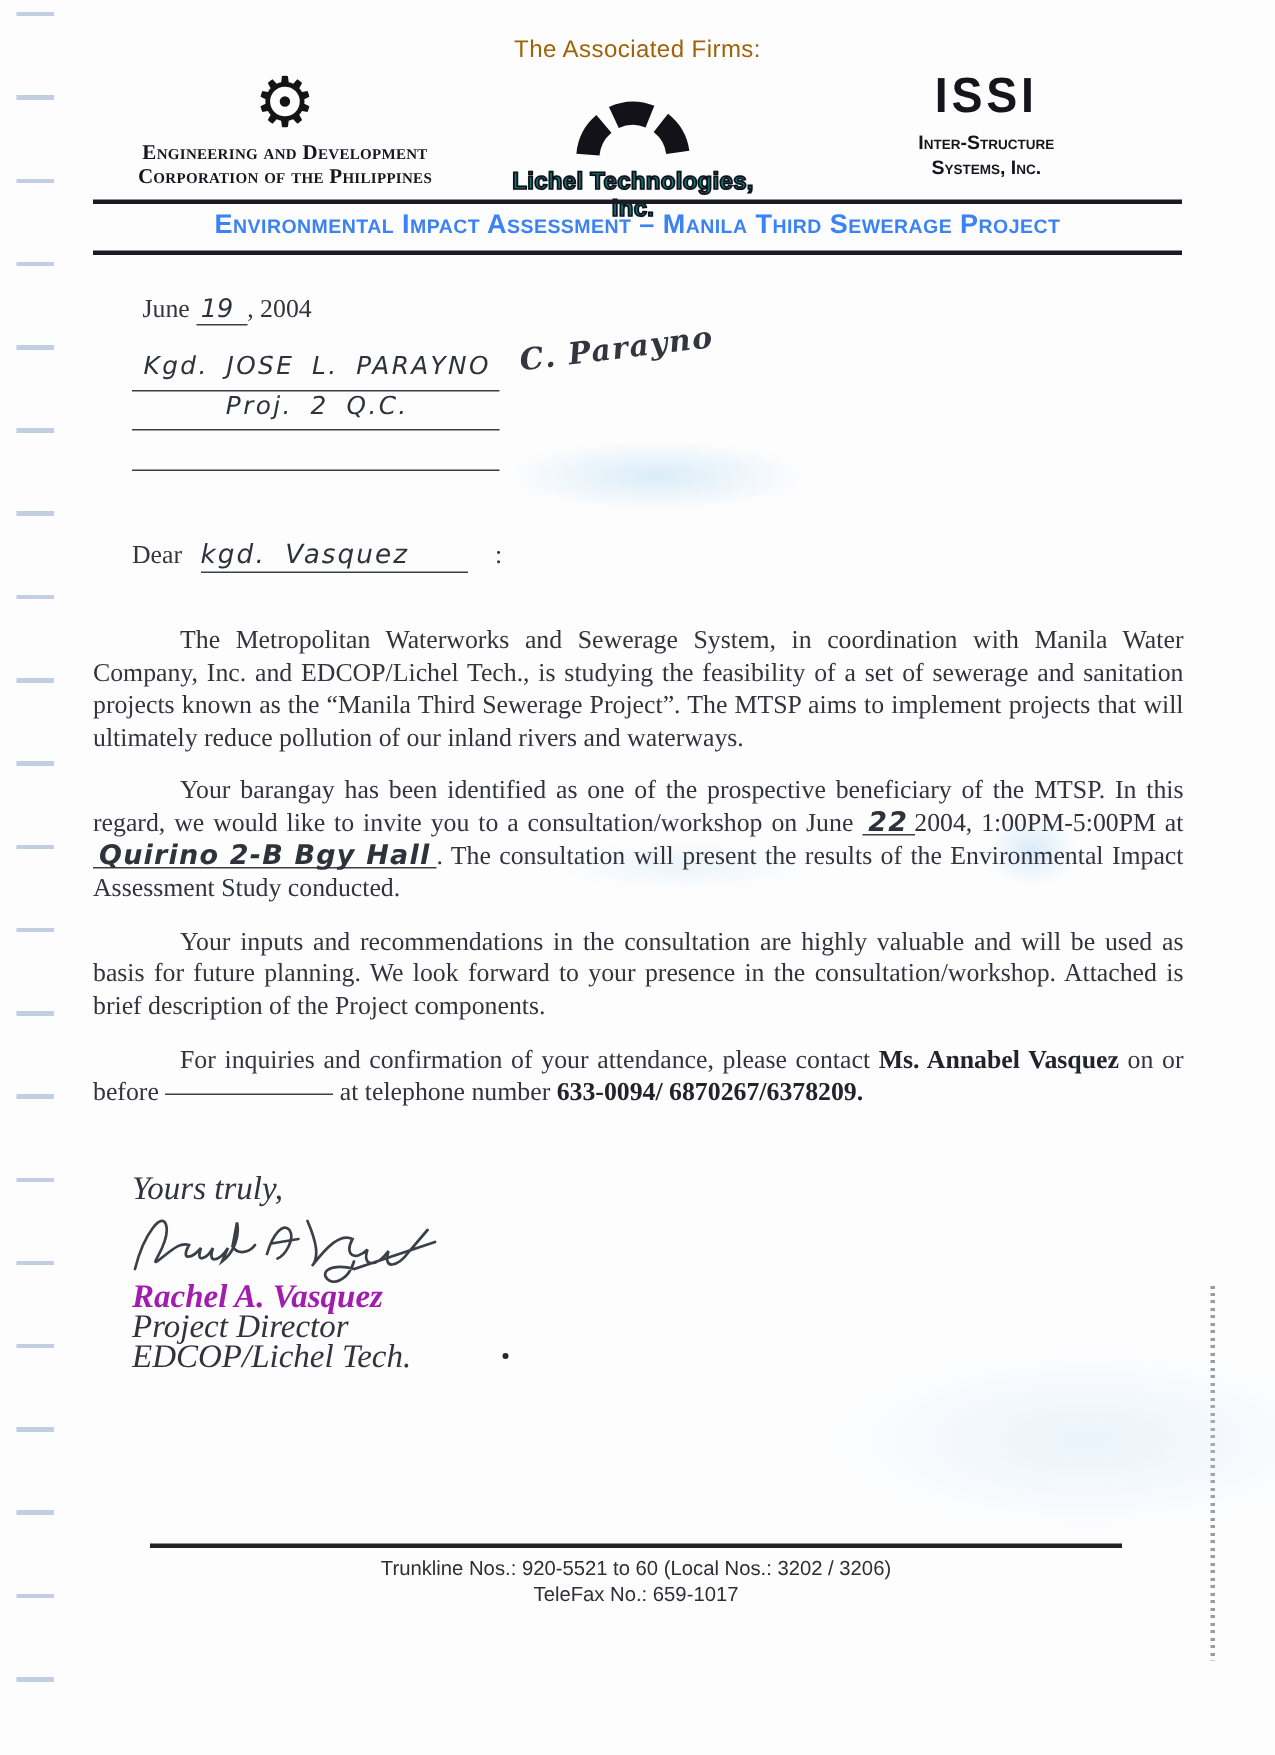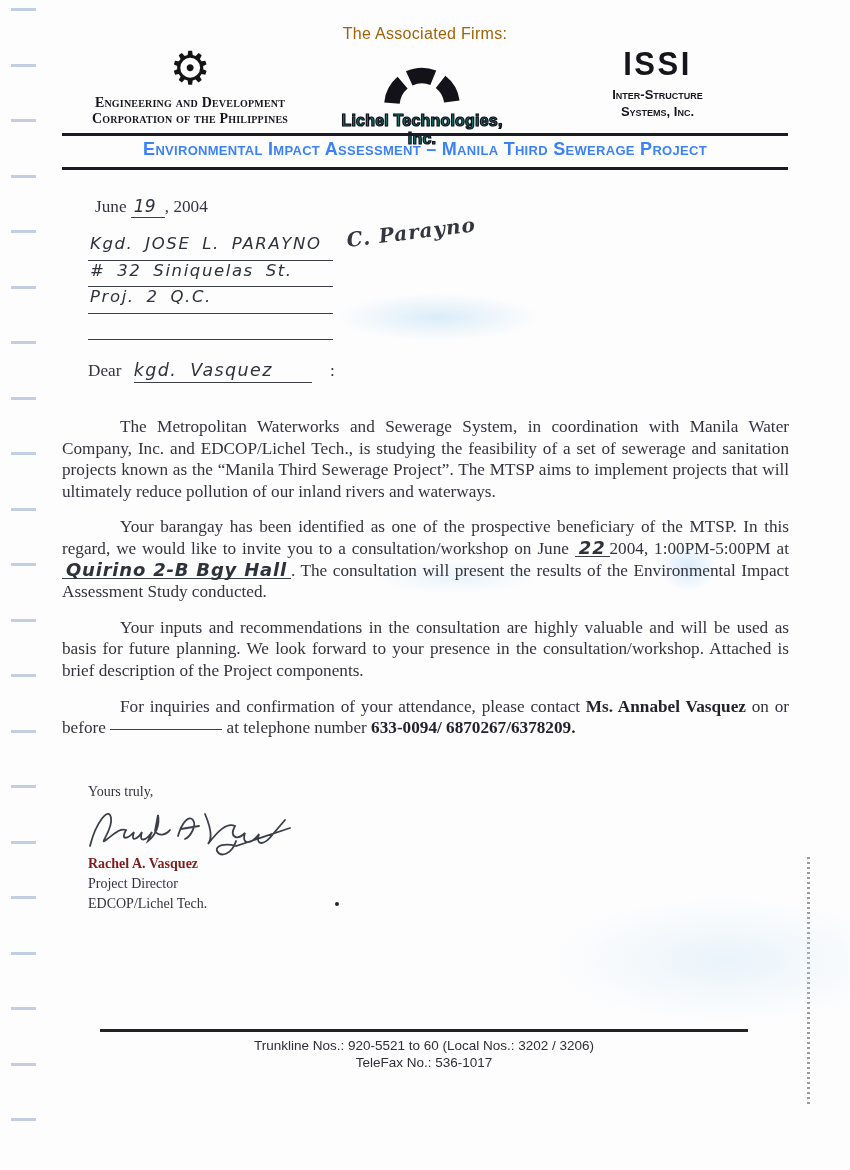--- a/index.html
+++ b/index.html
@@ -55,21 +55,21 @@
 
   
   .hw { font-family:"DejaVu Sans", sans-serif; font-style:italic; color:#2e323a; }
   .uline { display:inline-block; border-bottom:1.7px solid #3c3e46; }
 
   .date-line { top:196px; left:95px; font-size:17.2px; color:#34343e; }
   .date-line .uline { min-width:34px; padding:0 3px; }
   .date-line .hw { font-size:17px; }
 
   .address { left:88px; top:234px; width:245px; }
-  .addr-row { border-bottom:1.8px solid #3b3d45; height:26.5px; padding-left:2px; }
+  .addr-row { border-bottom:1.8px solid #3b3d45; height:26.5px; padding-left:2px;text-align:center; }
   .addr-row .hw { font-size:16.5px; letter-spacing:1.6px; word-spacing:5px; }
   .countersign { left:348px; top:228px; font-family:"DejaVu Serif", serif; font-style:italic;
     font-weight:bold; font-size:20px; letter-spacing:1px; color:#33363e;
     transform:rotate(-7deg); transform-origin:left bottom; }
 
   .salutation { top:360px; left:88px; font-size:17.2px; color:#34343e; }
   .salutation .uline { width:178px; margin-left:8px; padding-bottom:1px; }
   .salutation .hw { font-size:17.5px; letter-spacing:1.4px; word-spacing:6px; }
   .salutation .colon { margin-left:14px; }
 
@@ -77,23 +77,23 @@
     text-align:justify; color:#33333d; }
   .body-text p { margin:0 0 14px 0; text-indent:58px; }
   .hw-inline { display:inline-block; border-bottom:1.7px solid #3a3f47; padding:0 4px;
     line-height:15px; text-indent:0;font-weight:bold; }
   .hw-inline .hw { font-size:18px; letter-spacing:.8px; }
   .venue-line { min-width:210px; text-align:right; }
   .blank-line { display:inline-block; width:112px; border-bottom:1.6px solid #3f3f48;
     transform:translateY(-3px); }
   .bold { font-weight:bold; color:#23232c; }
 
-  .closing { top:782px; left:88px; font-size:14px; color:#33333d; line-height:20px; }
+  .closing { top:782px; left:88px; font-size:22px; color:#33333d; line-height:20px;font-style:italic; }
   .signature-svg { position:absolute; left:-4px; top:18px; }
-  .signer-name { font-weight:bold; color:#7f1d1d; margin-top:52px; }
+  .signer-name { font-weight:bold; color:#a21caf; margin-top:52px; }
 
   .footer-rule { top:1029px; left:100px; width:648px; height:3px; background:#222228; }
   .footer { top:1037px; left:100px; width:648px; text-align:center;
     font-family:"Liberation Sans", sans-serif; font-size:13.5px; line-height:17px; color:#2e2e36; }
 </style>
 </head>
 <body>
 
 <div class="edge-marks"></div>
 <div class="micro-text-strip"></div>
@@ -136,21 +136,20 @@
 <div class="abs banner">Environmental Impact Assessment – Manila Third Sewerage Project</div>
 <div class="abs hrule hr2"></div>
 
 <div class="abs date-line">
   <span>June</span>
   <span class="uline"><span class="hw">19</span></span><span>, 2004</span>
 </div>
 
 <div class="abs address">
   <div class="addr-row"><span class="hw">Kgd. JOSE L. PARAYNO</span></div>
-  <div class="addr-row"><span class="hw"># 32 Siniquelas St.</span></div>
   <div class="addr-row"><span class="hw">Proj. 2 Q.C.</span></div>
   <div class="addr-row"></div>
 </div>
 <div class="abs countersign">C. Parayno</div>
 
 <div class="abs salutation">
   <span>Dear</span>
   <span class="uline"><span class="hw">kgd. Vasquez</span></span>
   <span class="colon">:</span>
 </div>
@@ -172,14 +171,14 @@
     </g>
   </svg>
   <div class="signer-name">Rachel A. Vasquez</div>
   <div>Project Director</div>
   <div>EDCOP/Lichel Tech.</div>
 </div>
 
 <div class="abs footer-rule"></div>
 <div class="abs footer">
   <div>Trunkline Nos.: 920-5521 to 60 (Local Nos.: 3202 / 3206)</div>
-  <div>TeleFax No.: 536-1017</div>
+  <div>TeleFax No.: 659-1017</div>
 </div>
 
 </body></html>

